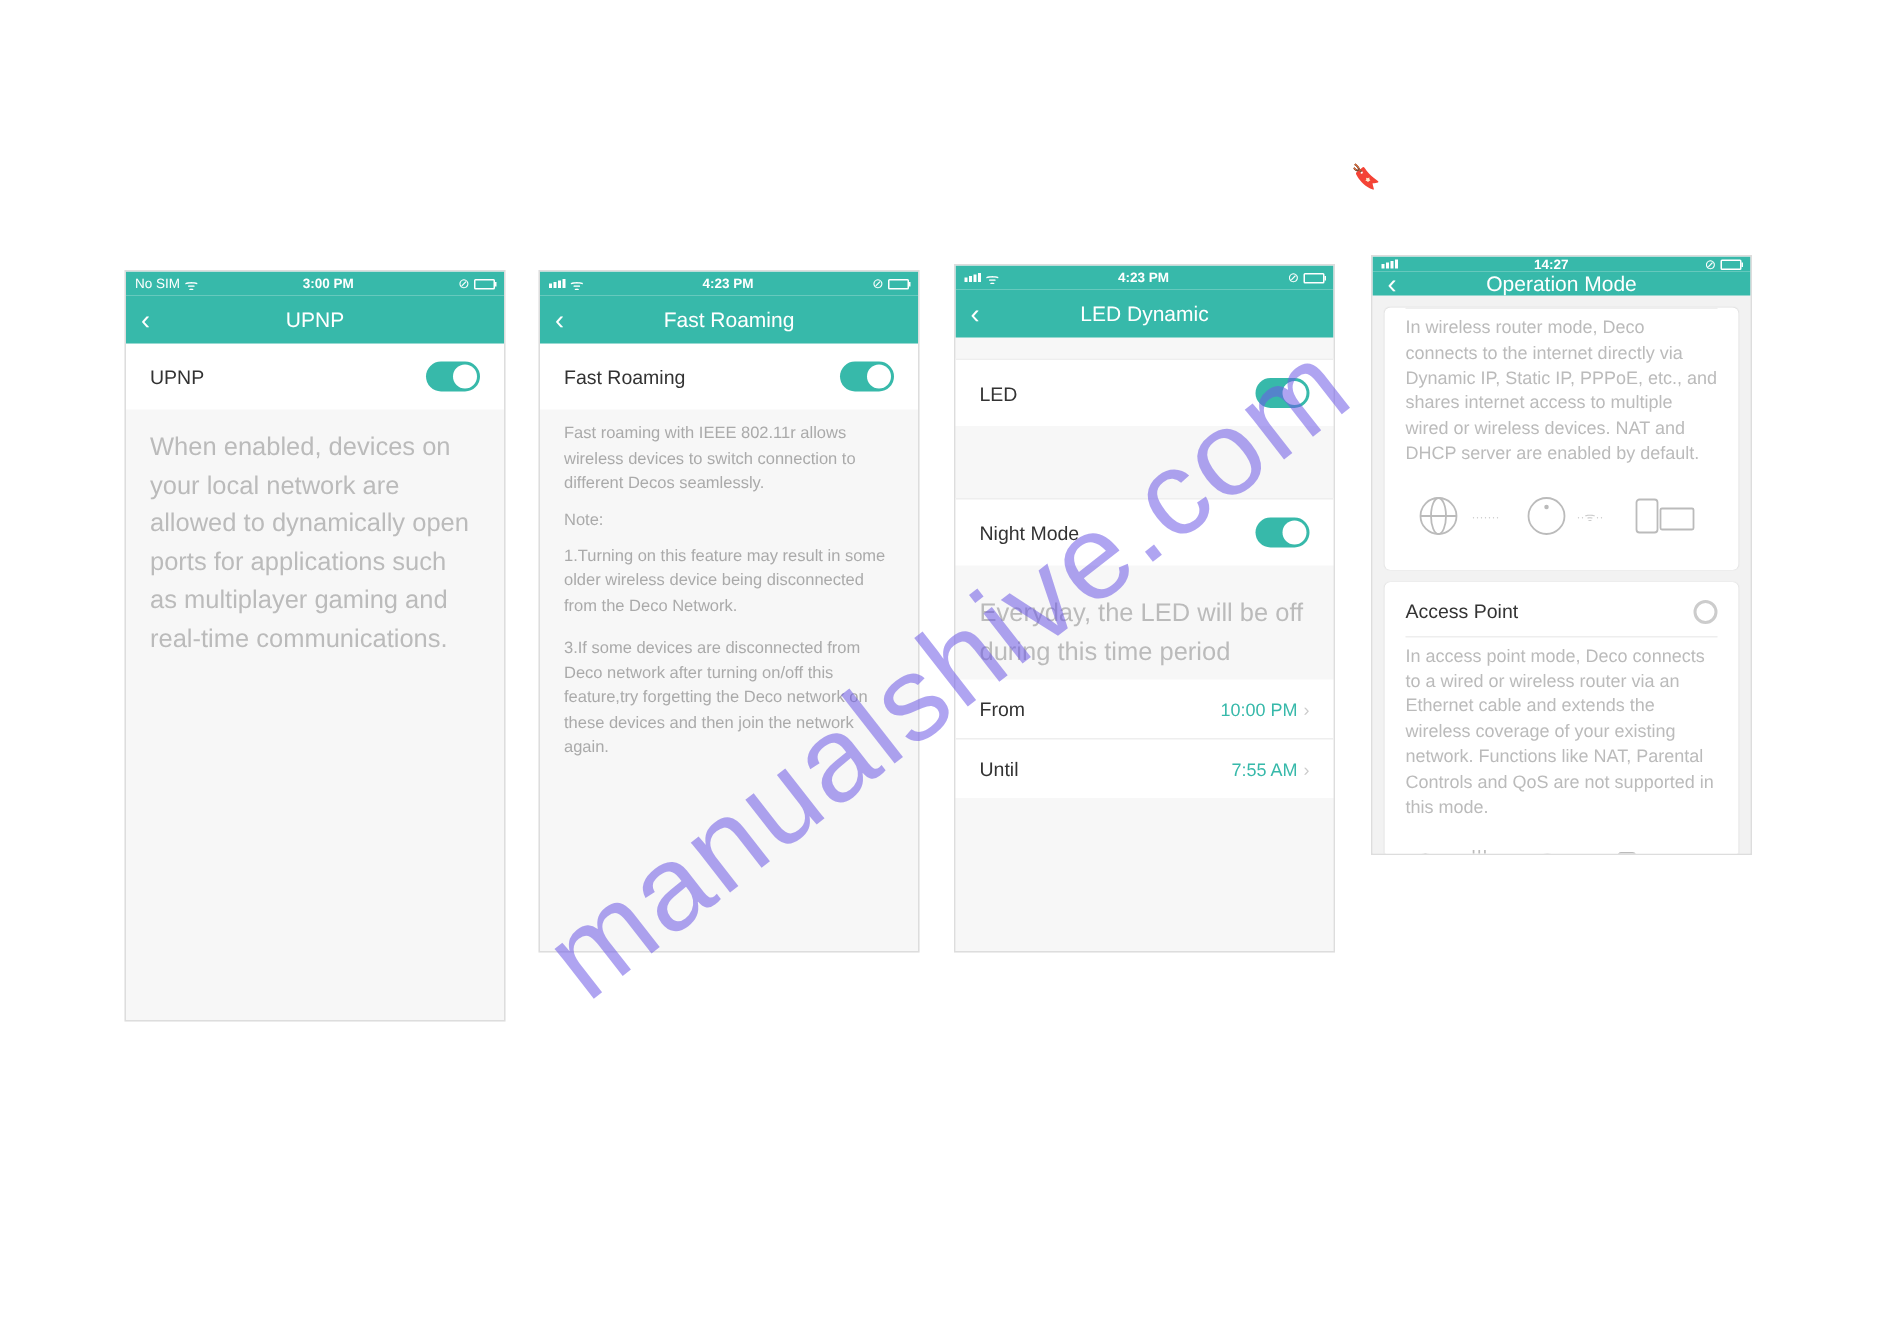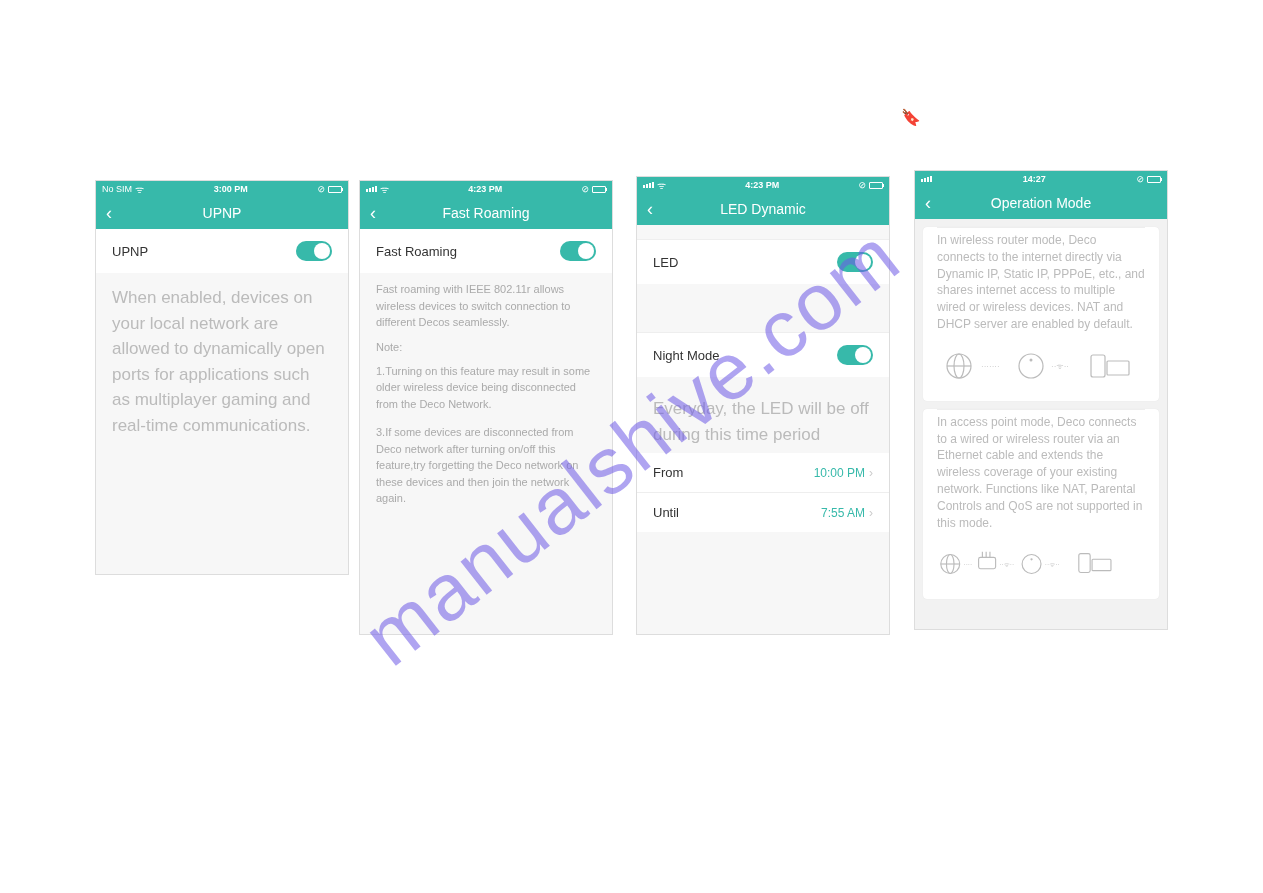--- a/index.html
+++ b/index.html
@@ -209,21 +209,21 @@
   .batt .fill{background:#8bc34a;height:100%;width:80%;}
 </style>
 </head>
 <body>
 
 <div class="stage">
 
   <div class="watermark">manualshive.com</div>
   <div class="bookmark">🔖</div>
 
-  <div class="phone" style="left:95px; top:180px; height:395px;">
+  <div class="phone" style="left:83px; top:180px; height:501px;">
     <div class="status-bar">
       <div class="status-left">
         <span>No SIM</span>
         <span class="wifi">ᯤ</span>
       </div>
       <div class="status-center">3:00 PM</div>
       <div class="status-right">
         <span>⊘</span>
         <span class="batt"><span class="fill"></span></span>
       </div>
@@ -315,21 +315,21 @@
       <div class="row">
         <span class="label">Until</span>
         <span class="value">
             <span>7:55 AM</span>
             <span class="chev">›</span>
           </span>
       </div>
     </div>
   </div>
 
-  <div class="phone alt" style="left:914px; top:170px; height:460px; background:#f2f2f2;">
+  <div class="phone alt" style="left:914px; top:170px; height:400px; background:#f2f2f2;">
     <div class="status-bar">
       <div class="status-left">
         <span class="bars">
             <span></span>
             <span></span>
             <span></span>
             <span></span>
           </span>
       </div>
       <div class="status-center">14:27</div>
@@ -357,20 +357,24 @@
               <circle cx="90" cy="11" r="1.5" fill="#bbb" stroke="none"></circle>
               <text x="110" y="20" fill="#ccc" stroke="none" font-size="8">··ᯤ··</text>
               <rect x="150" y="6" width="14" height="22" rx="2"></rect>
               <rect x="166" y="12" width="22" height="14" rx="1"></rect>
             </g>
           </svg>
         </div>
       </div>
 
       <div class="card">
+        <div class="card-head">
+          <span>Access Point</span>
+          <span class="radio unselected"></span>
+        </div>
         <div class="hr"></div>
         <div class="card-desc">In access point mode, Deco connects to a wired or wireless router via an Ethernet cable and extends the wireless coverage of your existing network. Functions like NAT, Parental Controls and QoS are not supported in this mode.</div>
         <div class="card-diagram">
           <svg width="220" height="34" viewBox="0 0 220 34">
             <g stroke="#bbb" fill="none" stroke-width="1.2">
               <circle cx="14" cy="17" r="10"></circle>
               <ellipse cx="14" cy="17" rx="4" ry="10"></ellipse>
               <line x1="4" y1="17" x2="24" y2="17"></line>
               <text x="28" y="20" fill="#ccc" stroke="none" font-size="7">····</text>
               <line x1="48" y1="10" x2="48" y2="4"></line>

